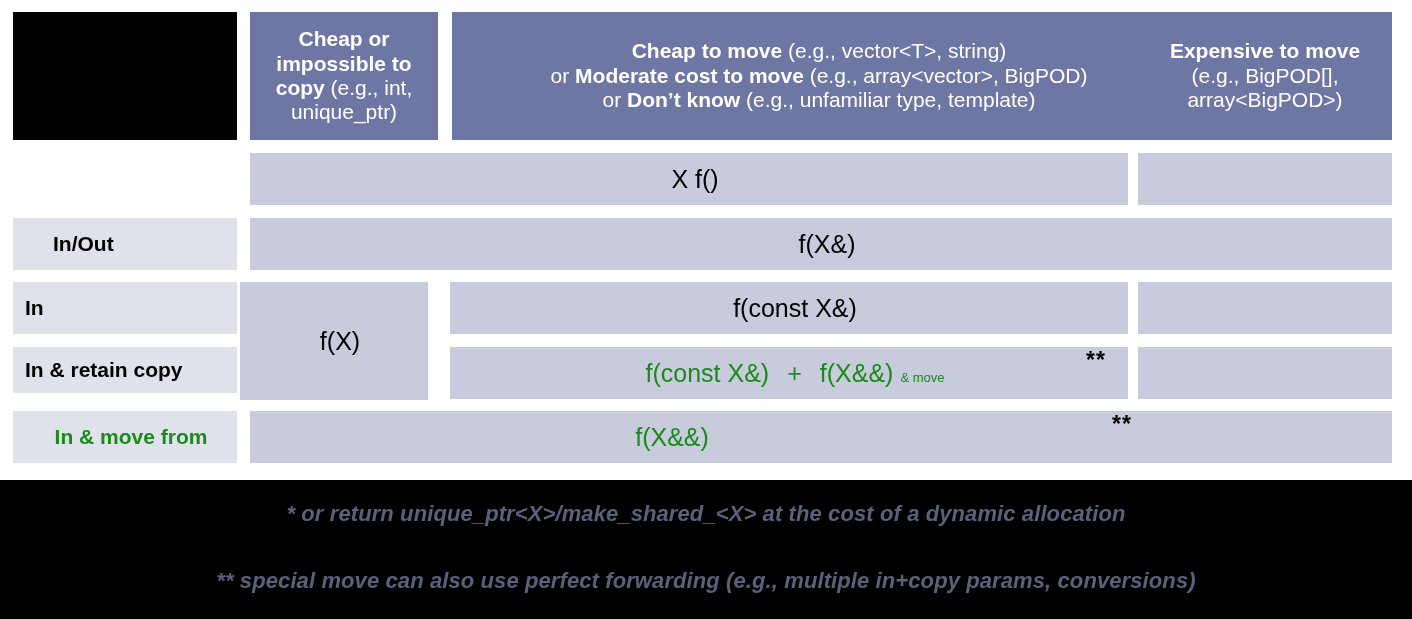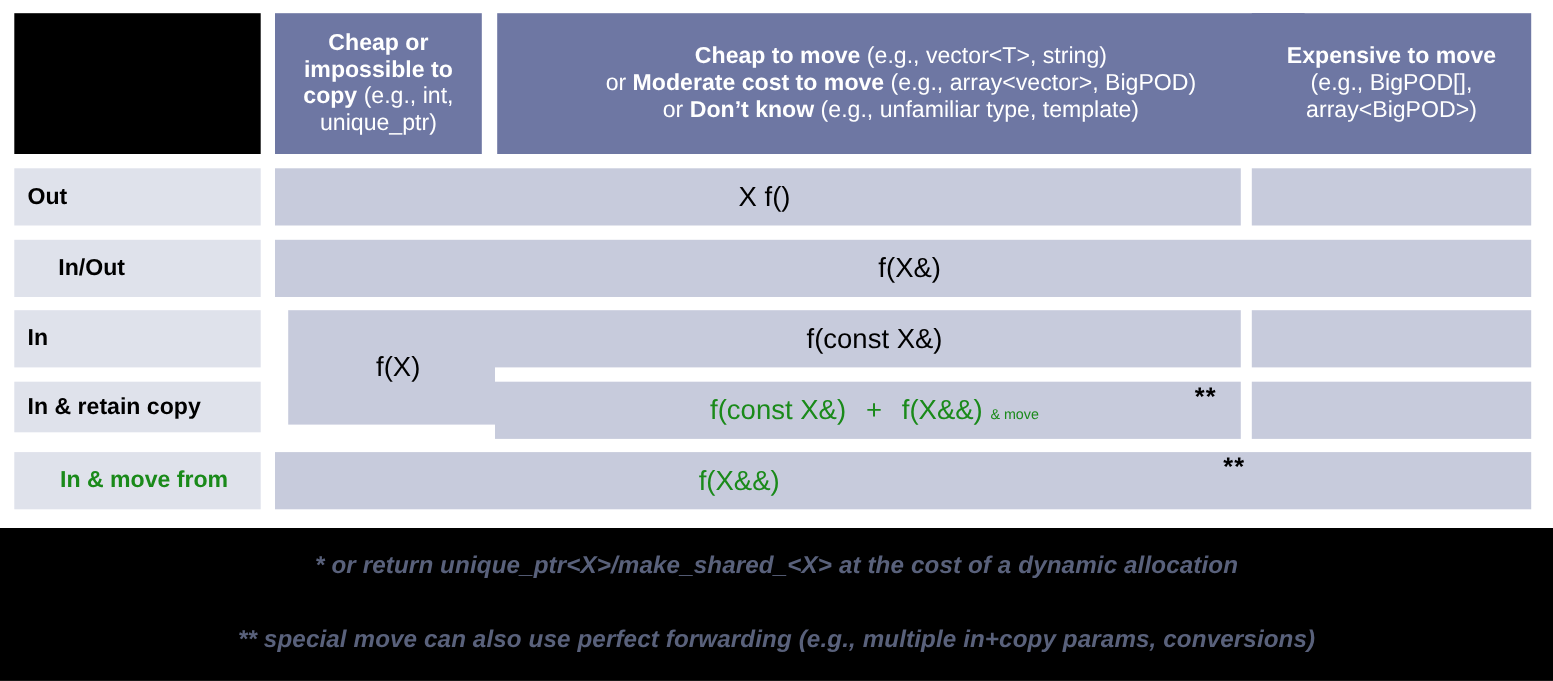--- a/index.html
+++ b/index.html
@@ -143,42 +143,39 @@
   </div>
 
   <div class="cell hdr" style="left:1138px; top:12px; width:254px; height:128px;">
     <div>
       <div><b>Expensive to move</b></div>
       <div><span>(e.g., BigPOD[],</span></div>
       <div><span>array&lt;BigPOD&gt;)</span></div>
     </div>
   </div>
 
-  <div class="cell rowlabel" style="left:13px; top:153px; width:224px; height:52px;">
-    <span>Out</span>
-  </div>
   <div class="cell body-cell" style="left:250px; top:153px; width:878px; height:52px;">
     <span>X f()</span>
   </div>
   <div class="cell body-cell empty" style="left:1138px; top:153px; width:254px; height:52px;">
     <span></span>
   </div>
 
   <div class="cell rowlabel" style="left:13px; top:218px; width:224px; height:52px;padding-left:40px;">
     <span>In/Out</span>
   </div>
   <div class="cell body-cell" style="left:250px; top:218px; width:1142px; height:52px;">
     <span>f(X&amp;)</span>
   </div>
 
   <div class="cell rowlabel" style="left:13px; top:282px; width:224px; height:52px;">
     <span>In</span>
   </div>
 
-  <div class="cell body-cell" style="left:262px; top:282px; width:188px; height:104px;">
+  <div class="cell body-cell" style="left:240px; top:282px; width:188px; height:118px;">
     <span>f(X)</span>
   </div>
 
   <div class="cell body-cell" style="left:450px; top:282px; width:678px; height:52px;">
     <span>f(const X&amp;)</span>
   </div>
 
   <div class="cell body-cell empty" style="left:1138px; top:282px; width:254px; height:52px;">
     <span></span>
   </div>

